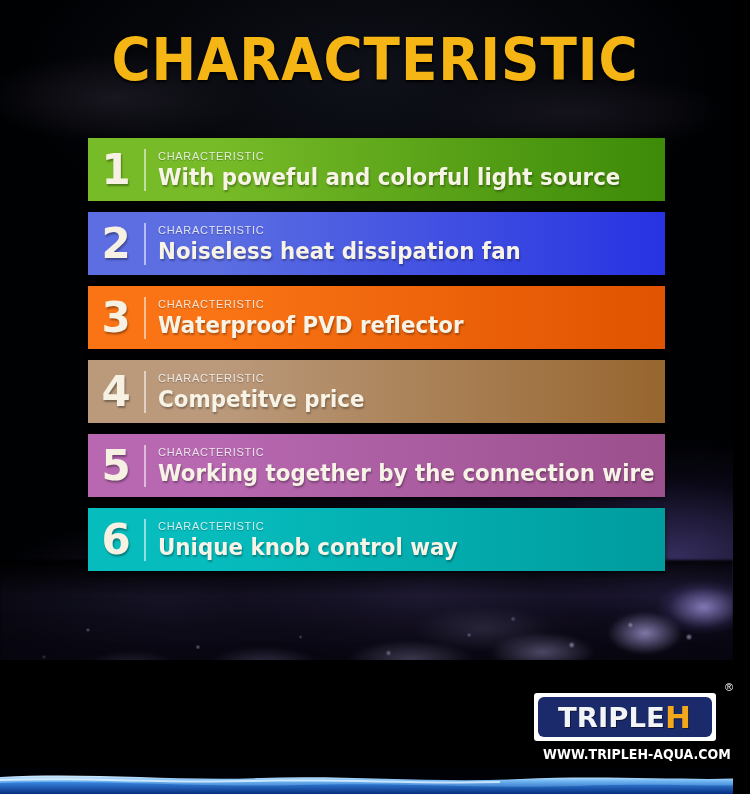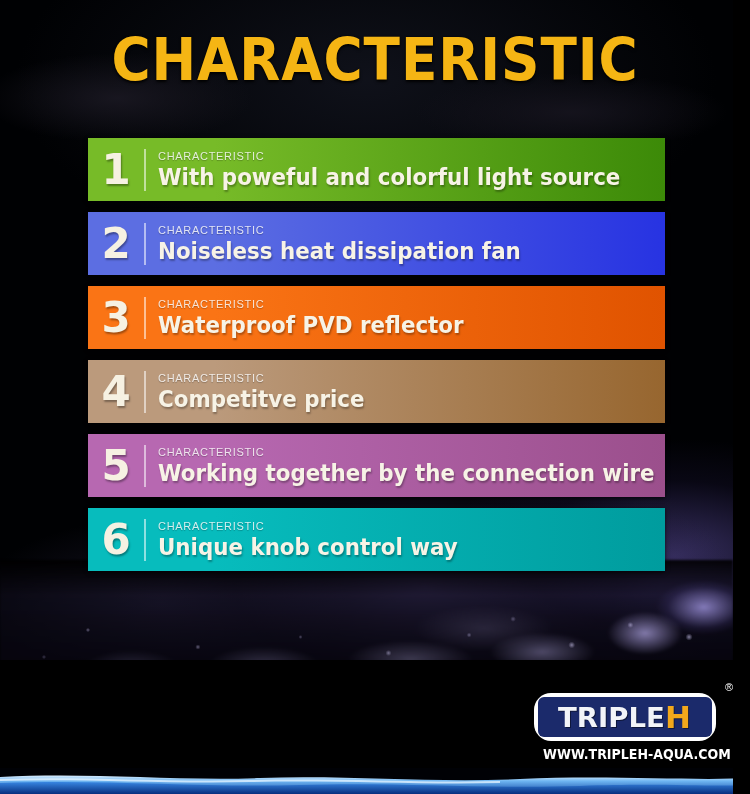--- a/index.html
+++ b/index.html
@@ -175,21 +175,21 @@
     line-height: 11px;
     color: #ffffff;
     font-family: "Liberation Sans", sans-serif;
   }
   .logo-plate {
     position: relative;
     margin-top: 9px;
     width: 182px;
     height: 48px;
     background: #ffffff;
-    border-radius: 17px;
+    border-radius: 3px;
     padding: 4px;
     box-sizing: border-box;
   }
   .logo-inner {
     width: 100%;
     height: 100%;
     background: #1b2a6b;
     border-radius: 6px;
     display: flex;
     align-items: center;

